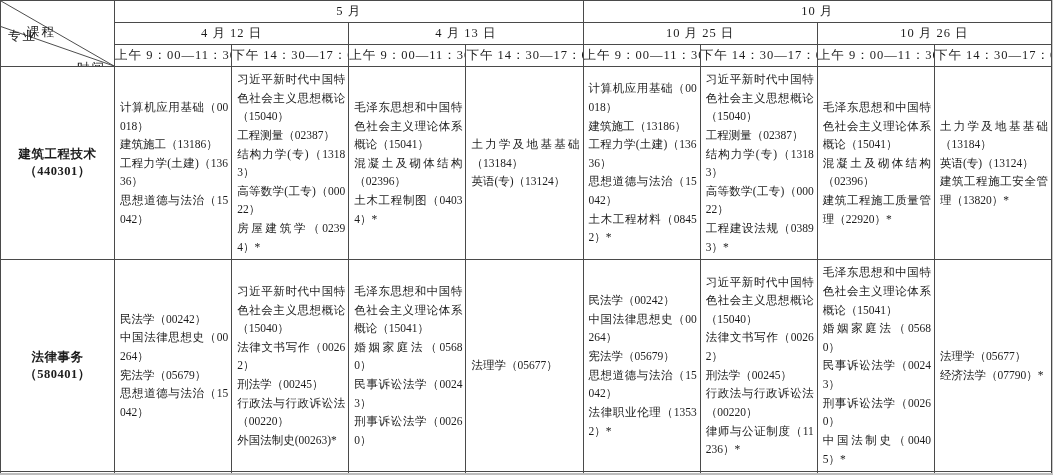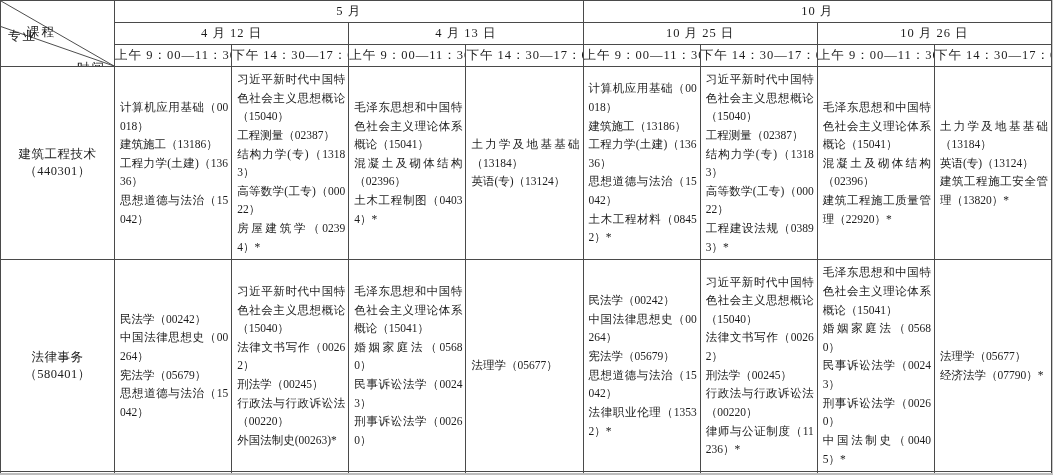--- a/index.html
+++ b/index.html
@@ -39,20 +39,21 @@
   }
   tbody tr.r0 { height: 124px; }
   tbody tr.r1 { height: 140px; }
   tbody tr.r2 { height: 143px; }
   td.major {
     font-size: 12.5px;
     text-align: center;
     vertical-align: middle;
     padding: 0 2px;
     letter-spacing: 0.5px;
+    font-weight: bold;
   }
   td.slot {
     font-size: 11.5px;
     vertical-align: middle;
     padding: 3px 3px 3px 5px;
     overflow: hidden;
   }
   .course {
     line-height: 1.62;
     text-align: justify;

